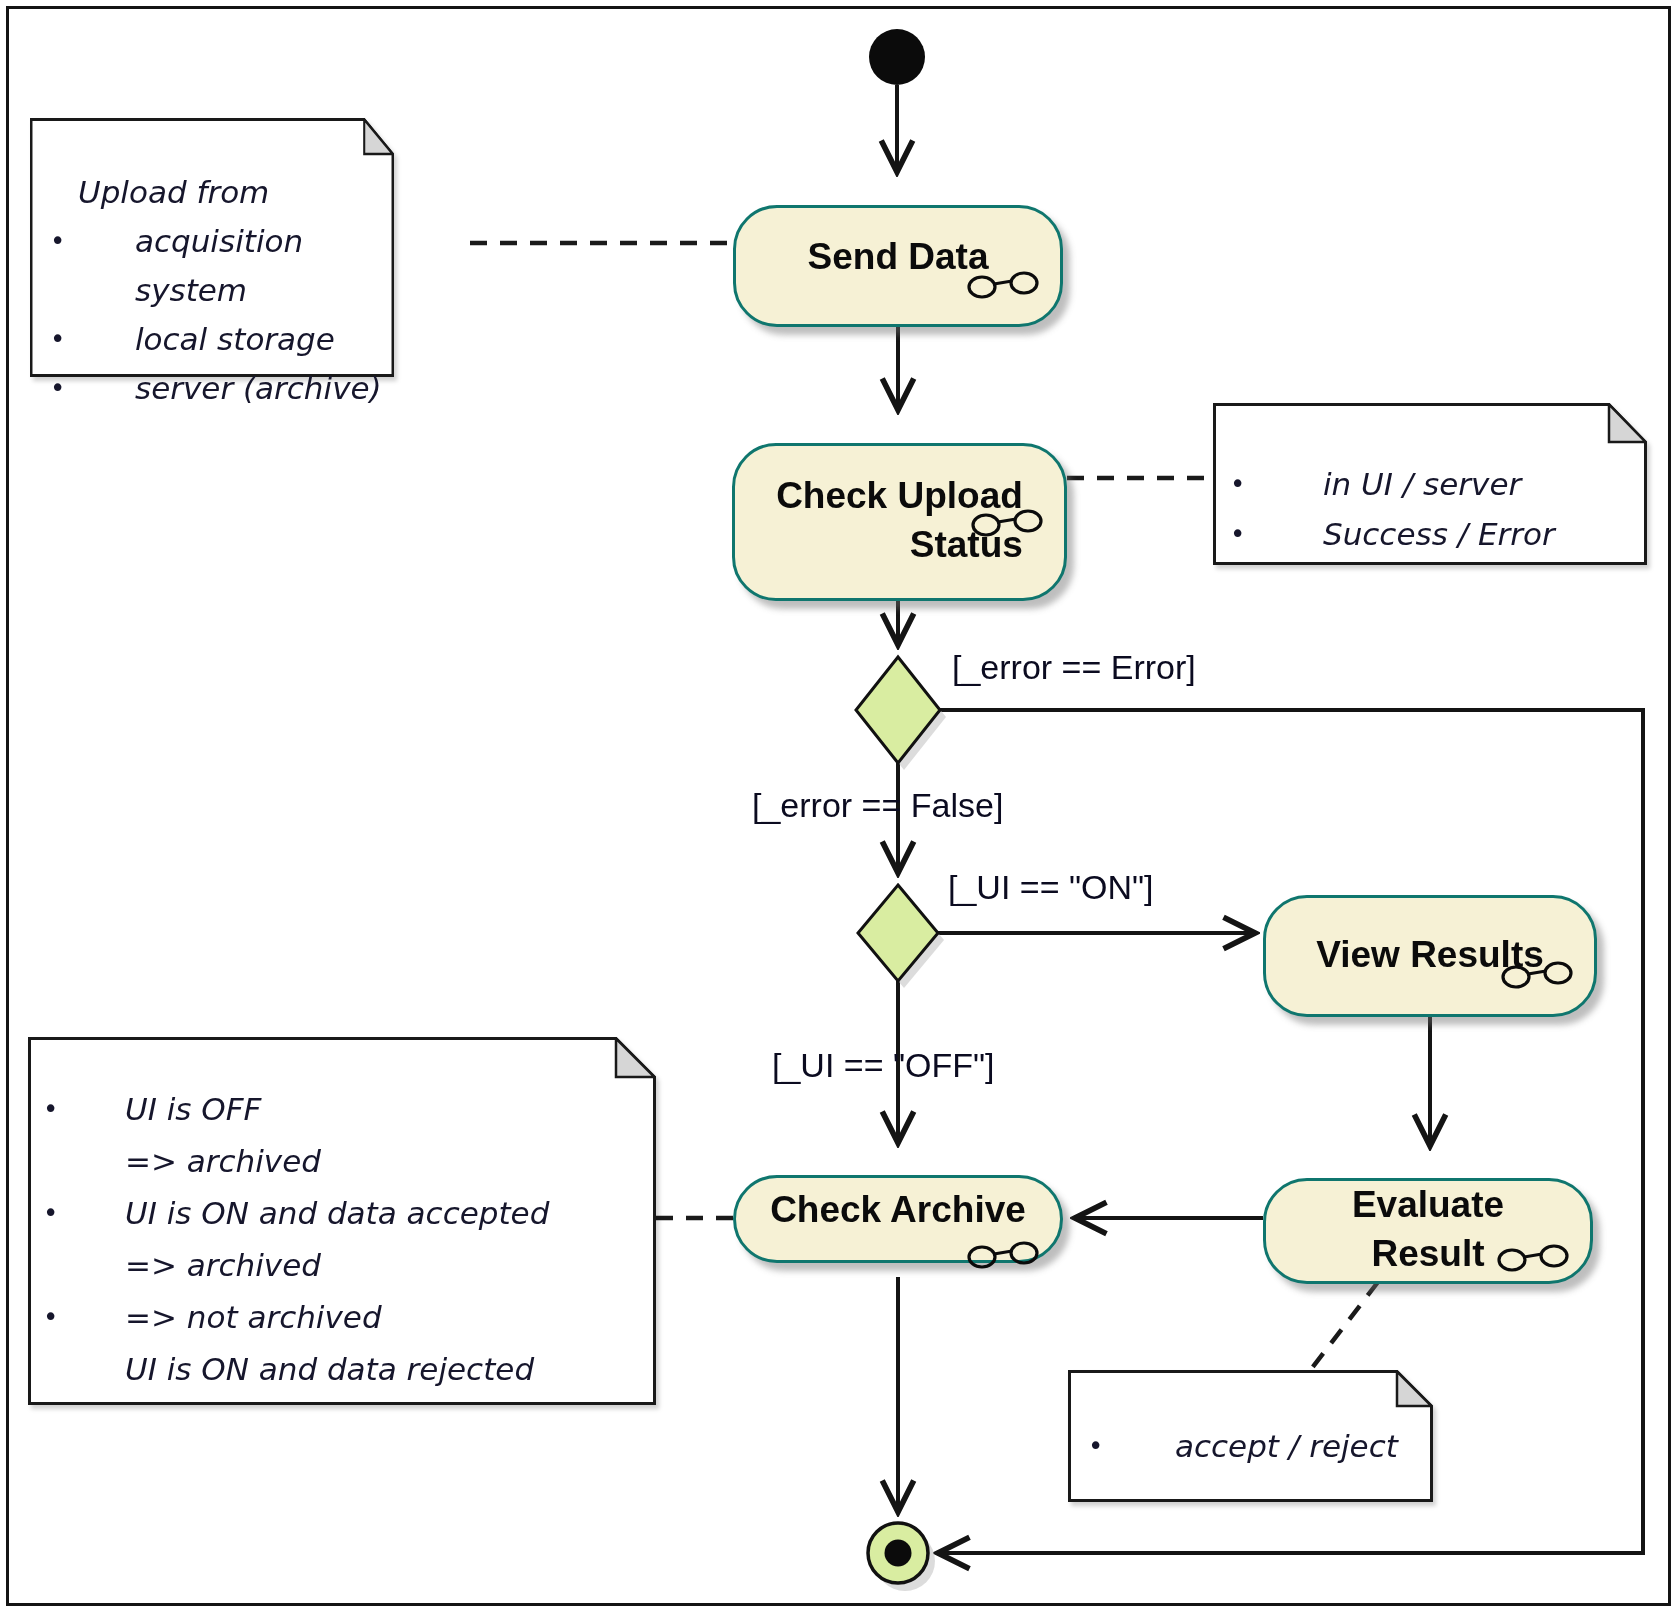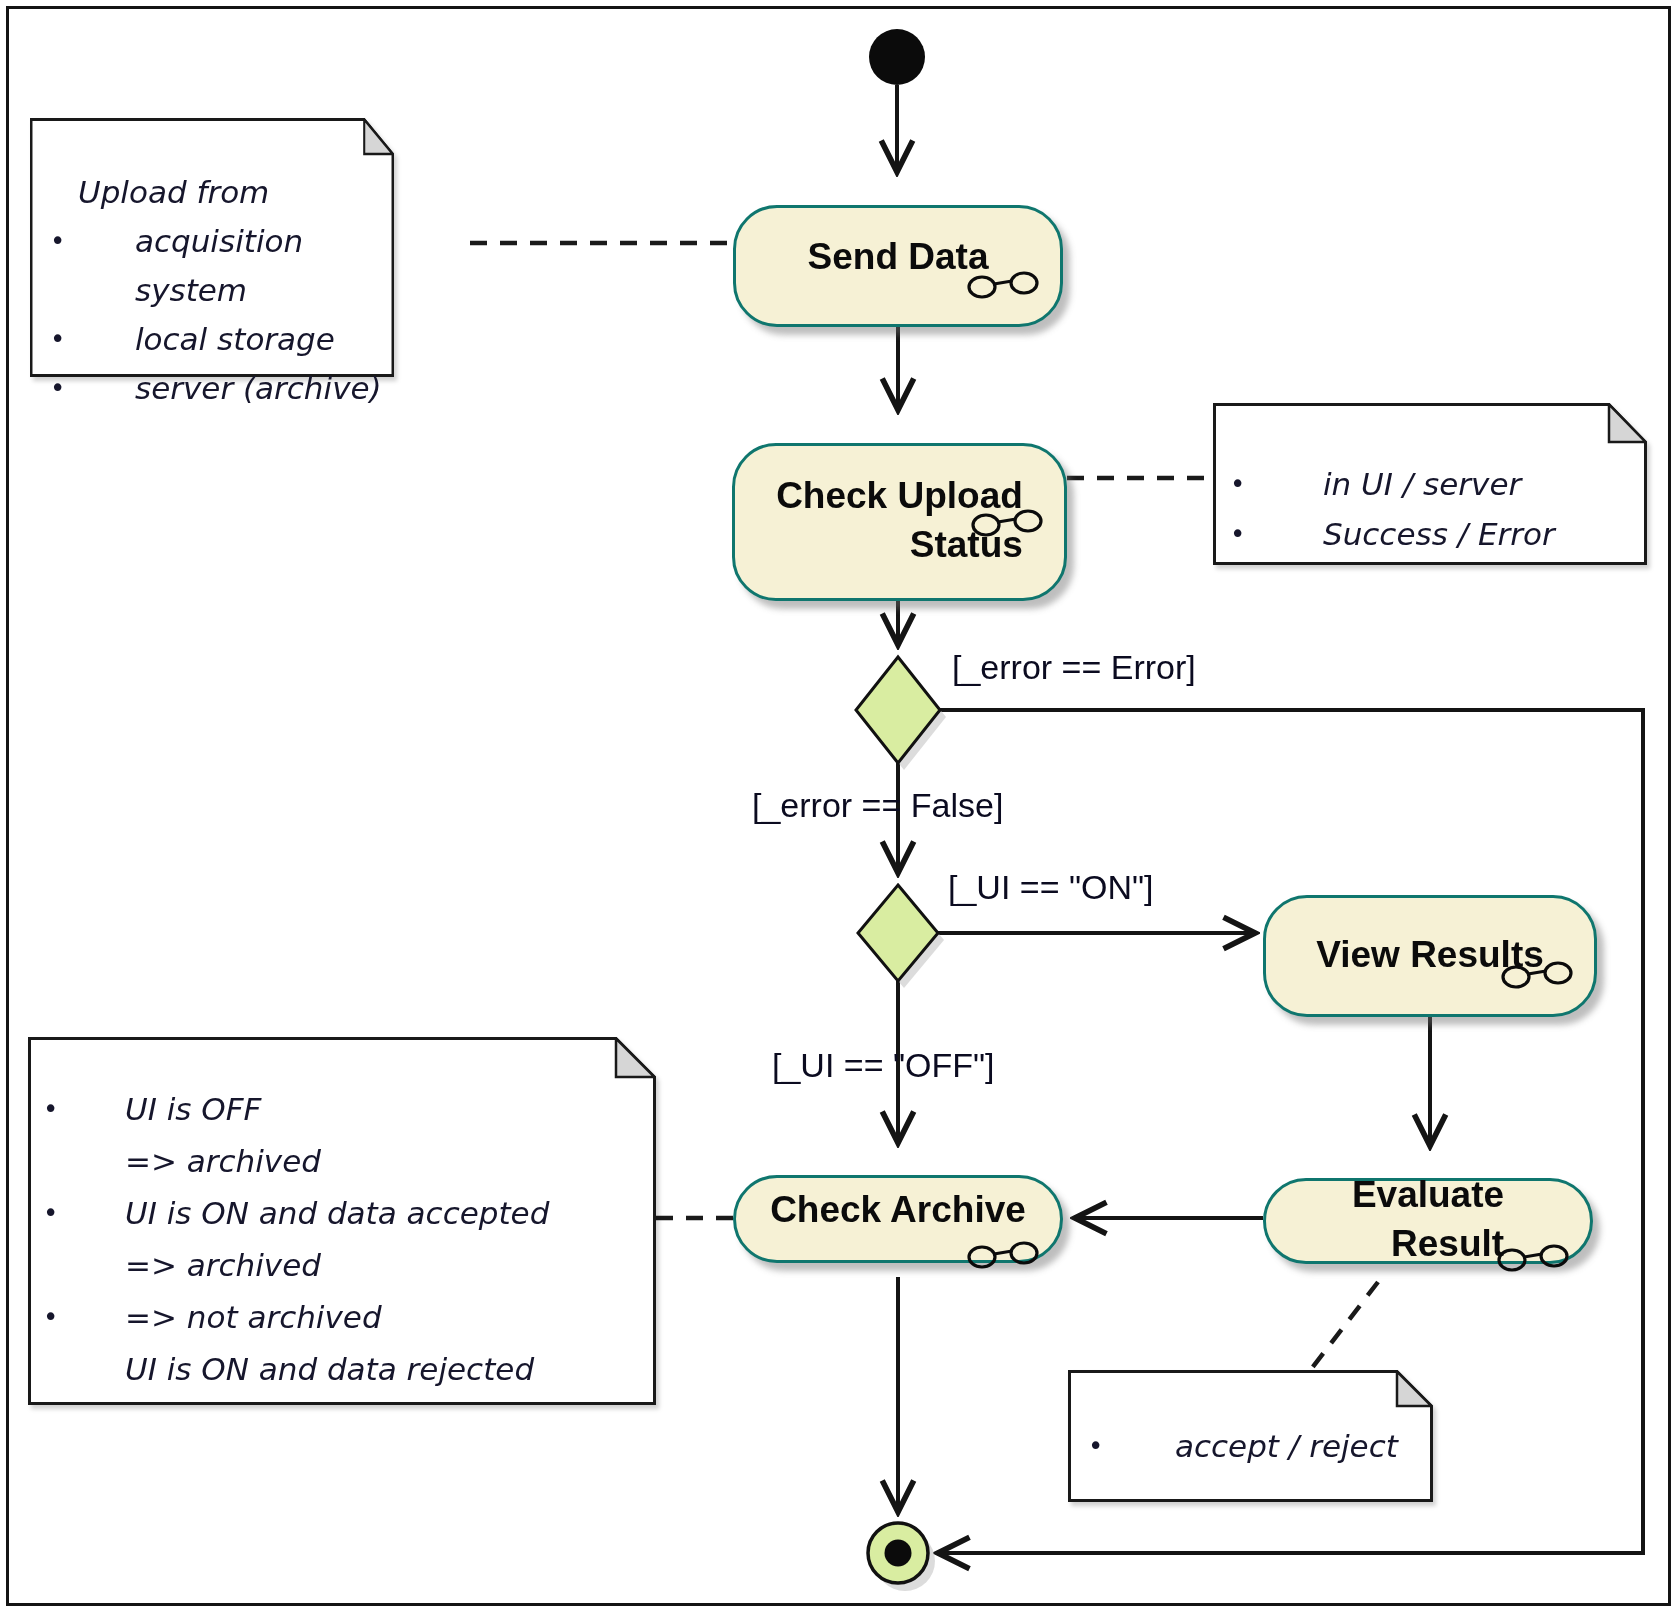--- a/index.html
+++ b/index.html
@@ -237,21 +237,21 @@
 
   <div class="action single" style="left:733px;top:1155px;width:330px;height:88px;">
     <span class="lbl">Check Archive</span>
     <svg class="glasses" viewBox="0 0 78 28">
       <ellipse cx="16" cy="16" rx="13" ry="10" fill="none" stroke="#0b0b0b" stroke-width="3.2"></ellipse>
       <ellipse cx="58" cy="12" rx="13" ry="10" fill="none" stroke="#0b0b0b" stroke-width="3.2"></ellipse>
       <line x1="28" y1="13" x2="46" y2="10" stroke="#0b0b0b" stroke-width="3.2"></line>
     </svg>
   </div>
 
-  <div class="action" style="left:1263px;top:1158px;width:330px;height:86px;text-align:right;">
+  <div class="action" style="left:1263px;top:1158px;width:330px;height:106px;">
     <span class="lbl">
       <div>Evaluate</div>
       <div>Result</div>
     </span>
     <svg class="glasses" viewBox="0 0 78 28">
       <ellipse cx="16" cy="16" rx="13" ry="10" fill="none" stroke="#0b0b0b" stroke-width="3.2"></ellipse>
       <ellipse cx="58" cy="12" rx="13" ry="10" fill="none" stroke="#0b0b0b" stroke-width="3.2"></ellipse>
       <line x1="28" y1="13" x2="46" y2="10" stroke="#0b0b0b" stroke-width="3.2"></line>
     </svg>
   </div>

